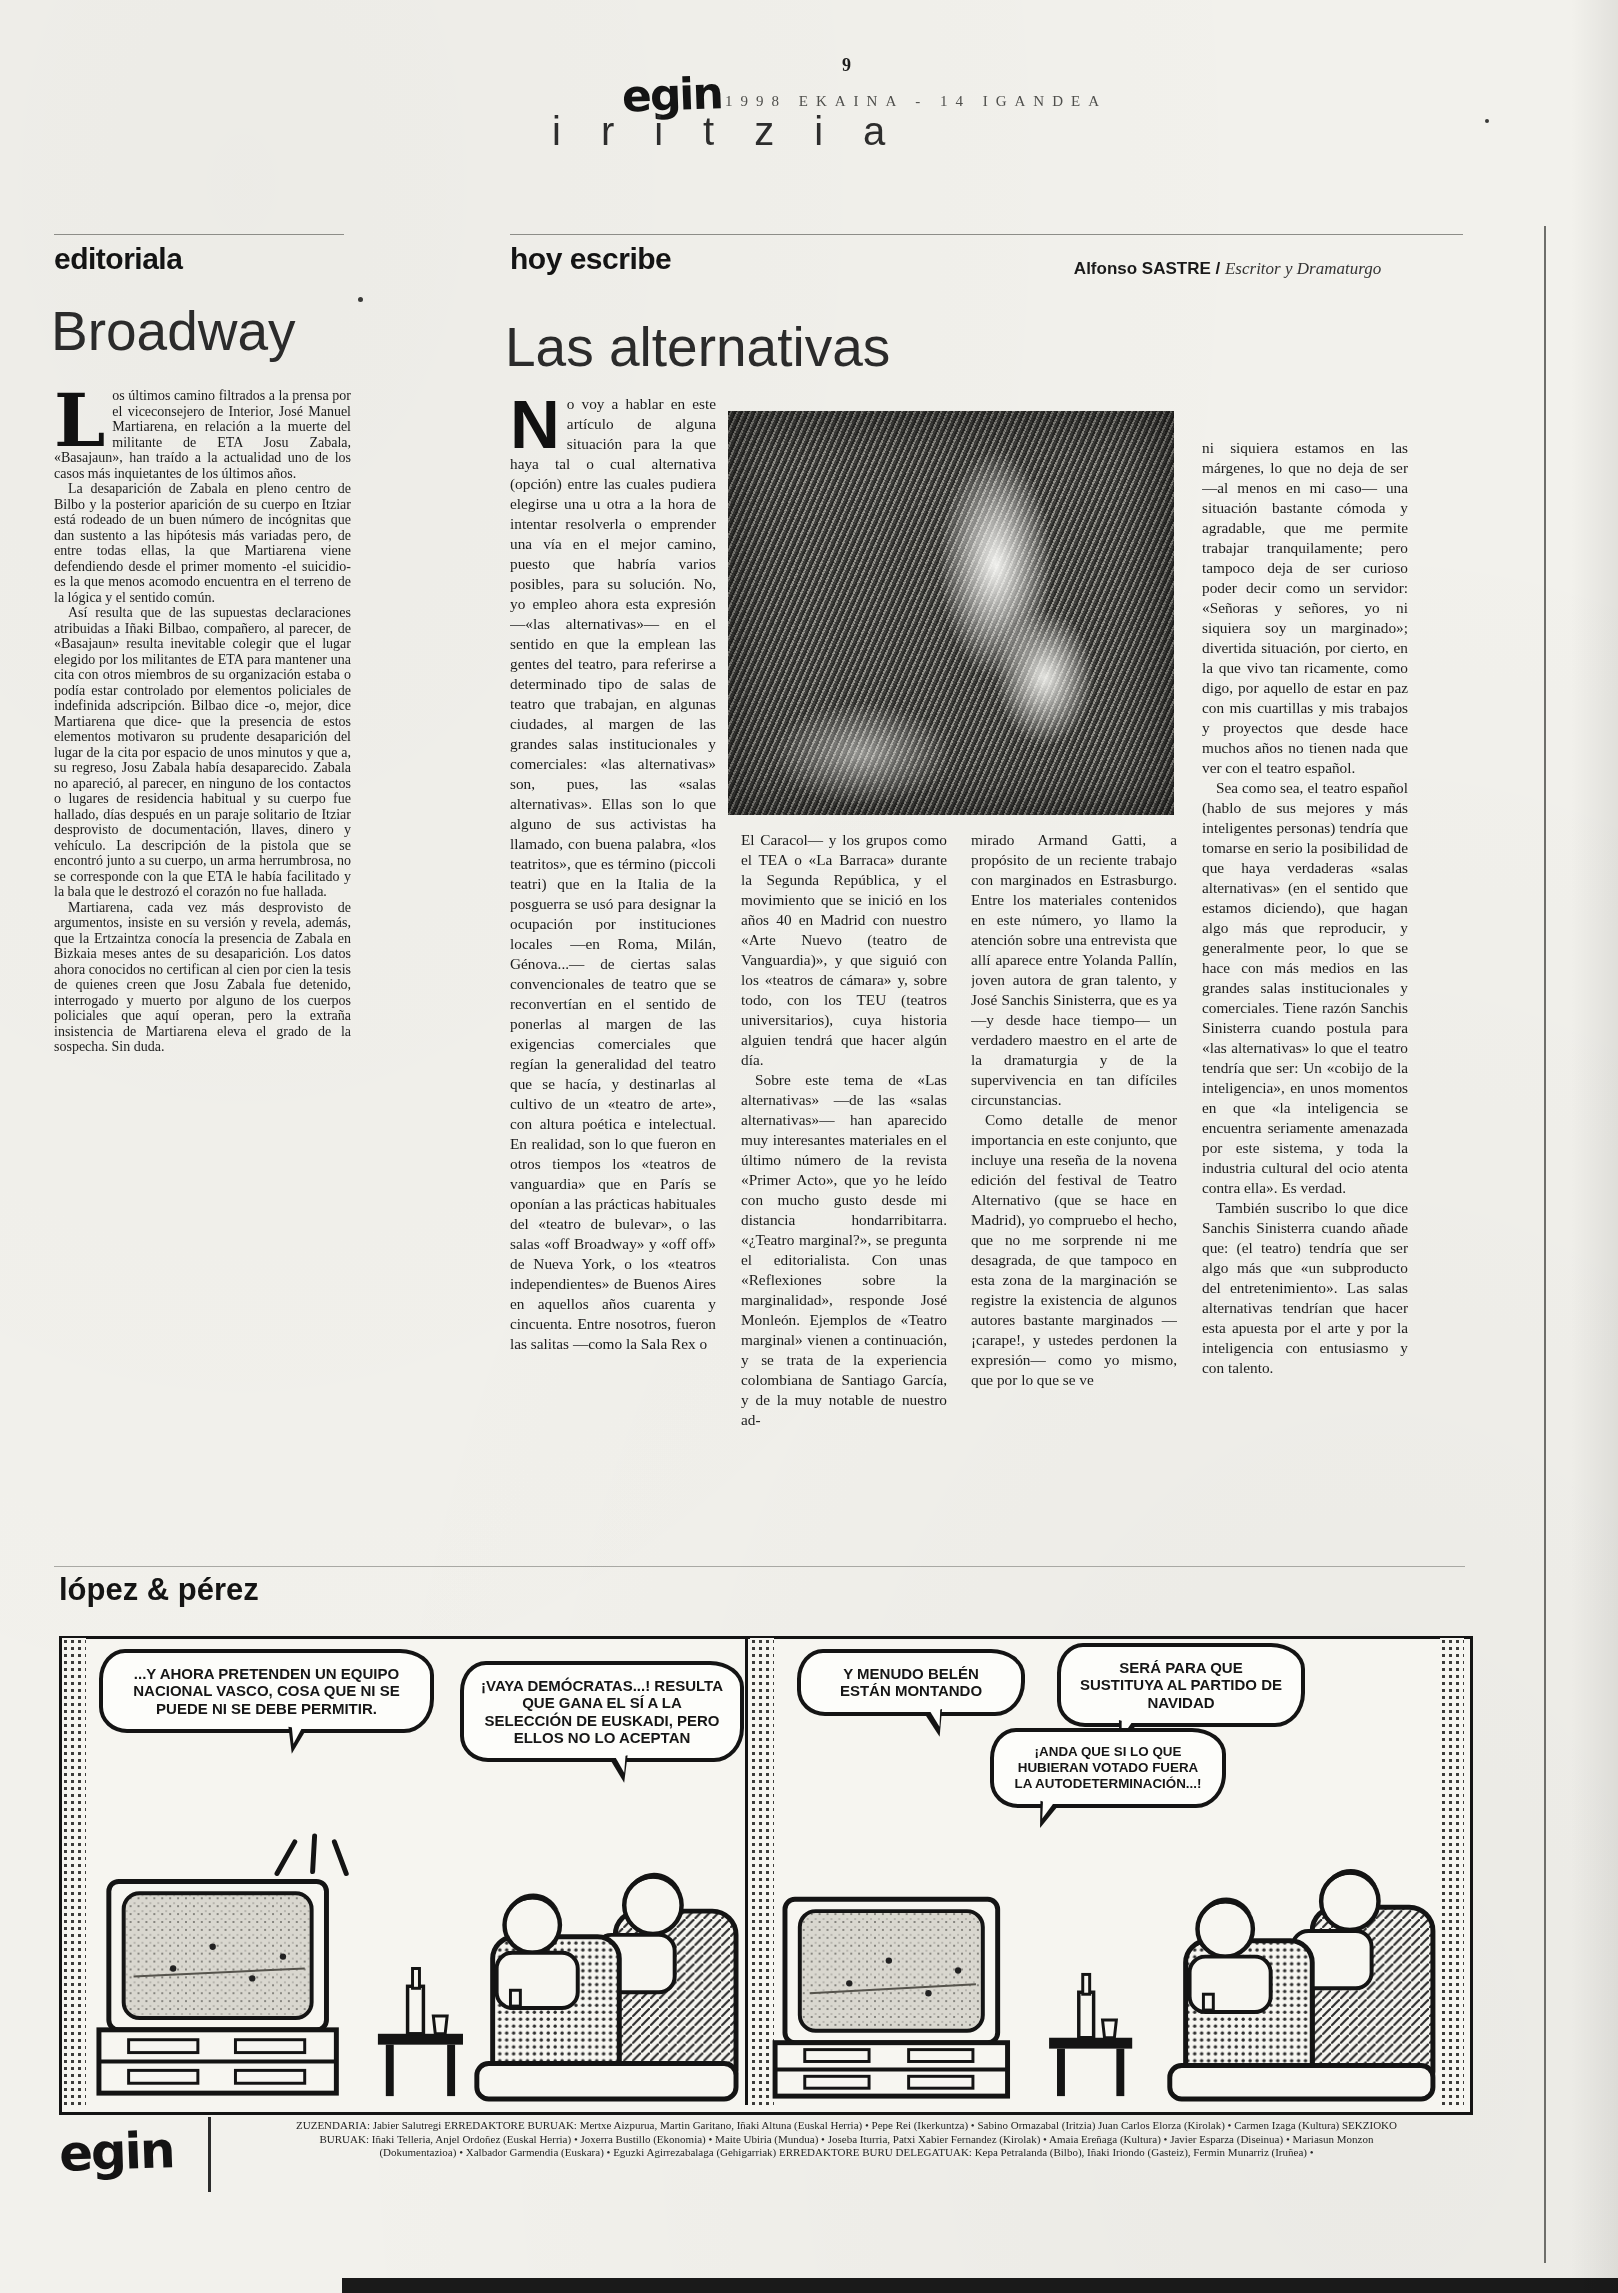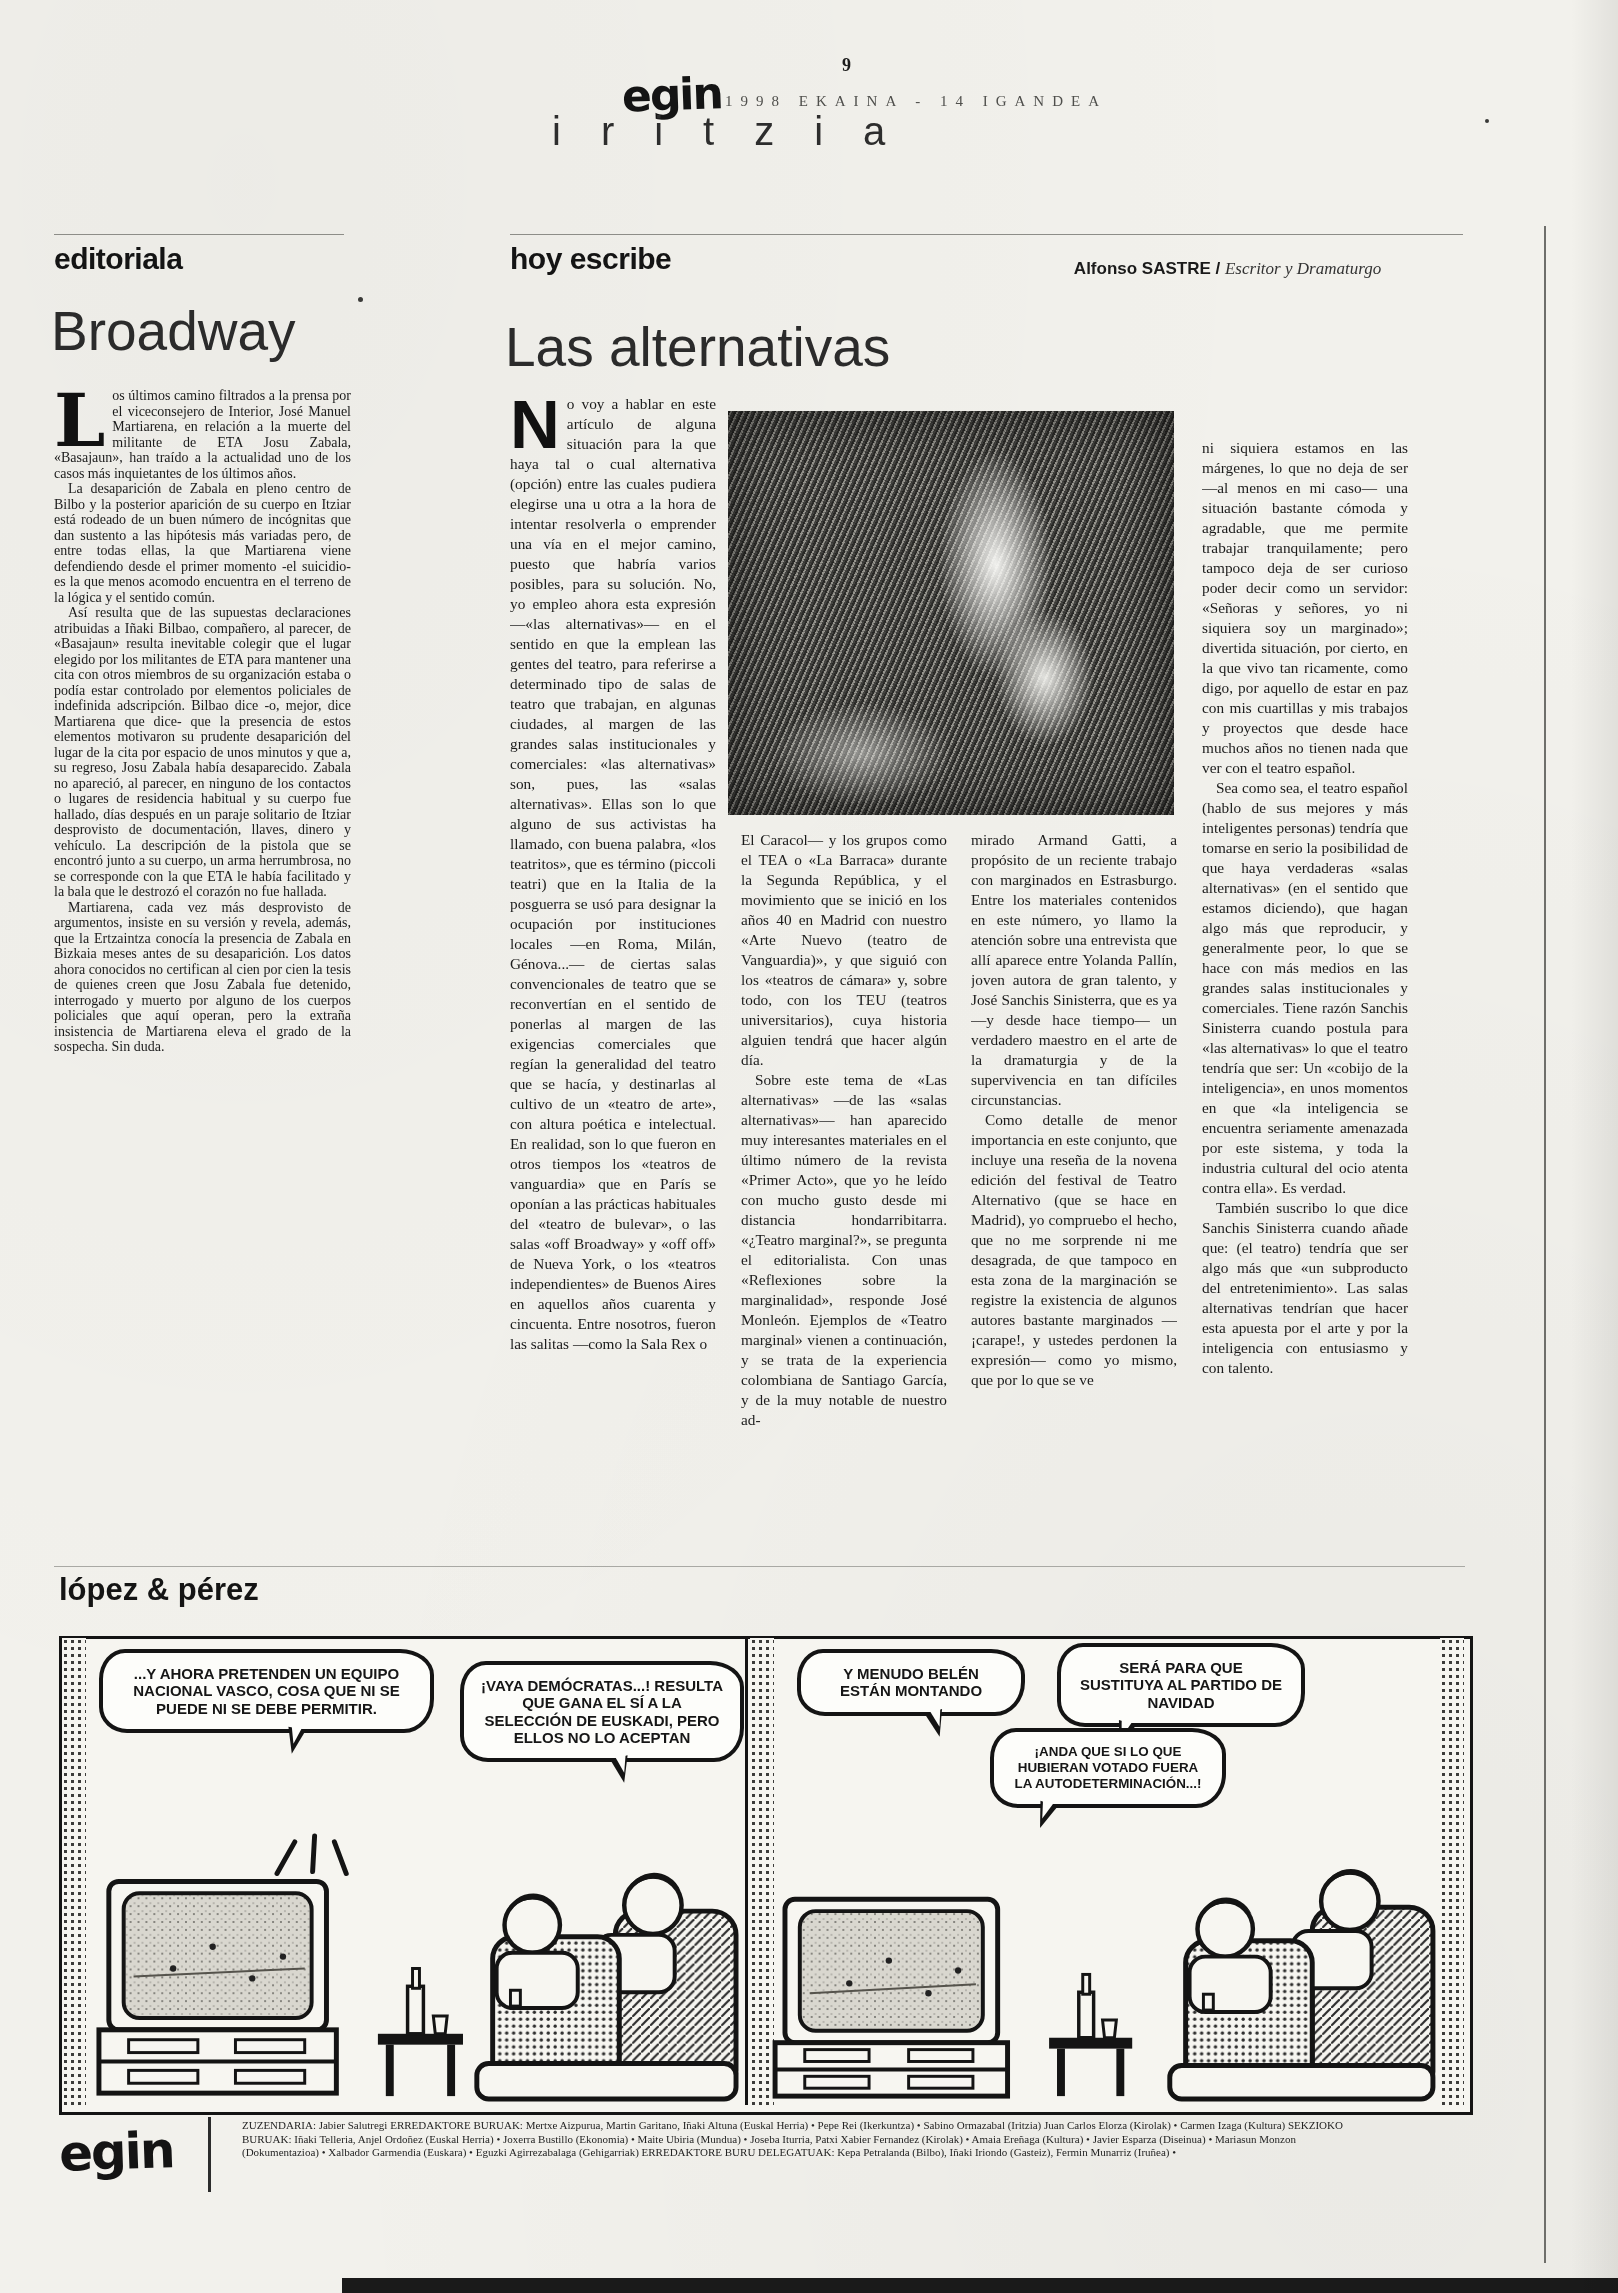--- a/index.html
+++ b/index.html
@@ -80,21 +80,21 @@
   .bubble::after{content:"";position:absolute;bottom:-15px;left:calc(var(--tx,59px) + 3.5px);width:0;height:0;
     border-style:solid;border-width:18px 6px 0 5px;border-color:#fdfdfa transparent transparent transparent;
     transform:rotate(var(--tr,0deg));}
   .bubble.small{font-size:13.4px;line-height:16px;}
 
   .scene{position:absolute;z-index:1;}
 
   
   .footer-logo{left:59px;top:2123px;font-size:50px;}
   .footer-divider{left:208px;top:2117px;width:2.5px;height:75px;background:#2c2c2c;}
-  .footer-credits{left:242px;top:2119px;width:1241px;font:400 11px/13.7px "Liberation Serif",serif;color:#242424;}
+  .footer-credits{left:226px;top:2119px;width:1241px;font:400 11px/13.7px "Liberation Serif",serif;color:#242424;text-align:center;}
   .footer-credits div{white-space:nowrap;overflow:hidden;}
 
   
   .bottom-bar{left:342px;top:2278px;width:1277px;height:16px;background:#1a1a1a;}
   .right-line{left:1544px;top:226px;width:2px;height:2037px;background:#6f6f6b;}
   .speck{background:#3a3a38;border-radius:50%;}
 </style>
 </head>
 <body>
 

